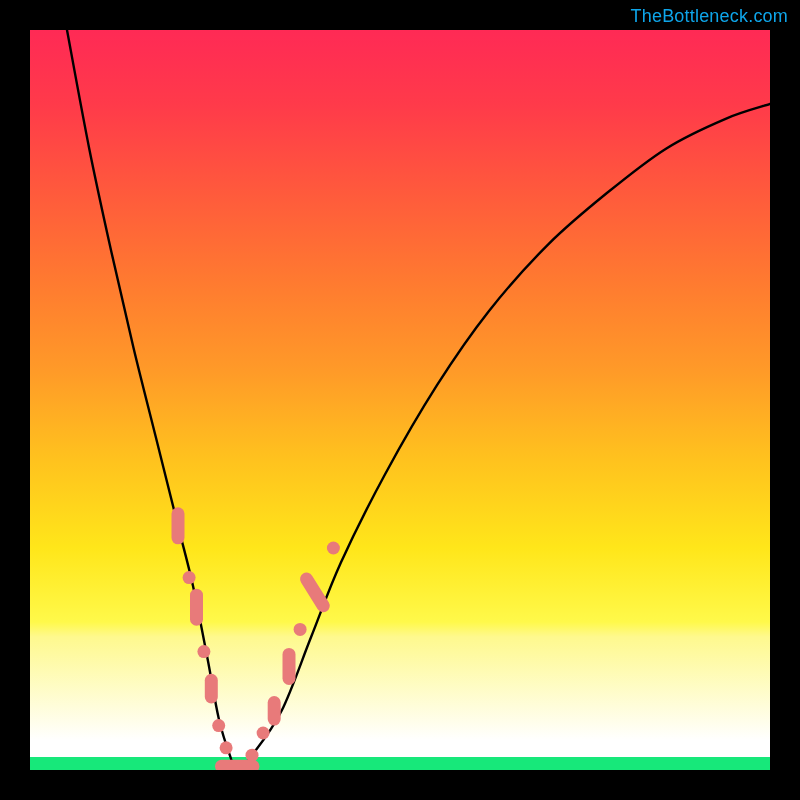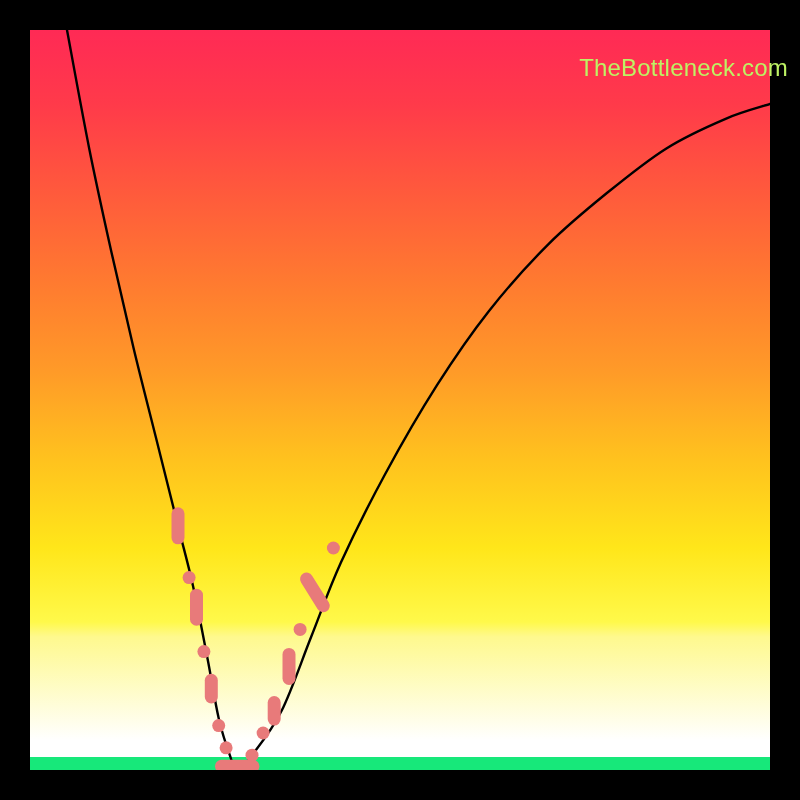--- a/index.html
+++ b/index.html
@@ -38,27 +38,26 @@
         #ffc21e 58%,
         #ffe61a 70%,
         #fff94a 80%,
         #fef98e 82%
       );
   }
   .watermark {
     position: absolute;
     top: 6px;
     right: 12px;
-    color: #bef264;
-    font-size: 24px;
+    color: #0ea5e9;
+    font-size: 18px;
     letter-spacing: 0.2px;
     font-weight: 400;
     user-select: none;
     pointer-events: none;
-    margin-top: 48px;
   }
   svg.curve {
     position: absolute;
     inset: 0;
     width: 740px;
     height: 740px;
     overflow: visible;
   }
   .curve-path {
     fill: none;

